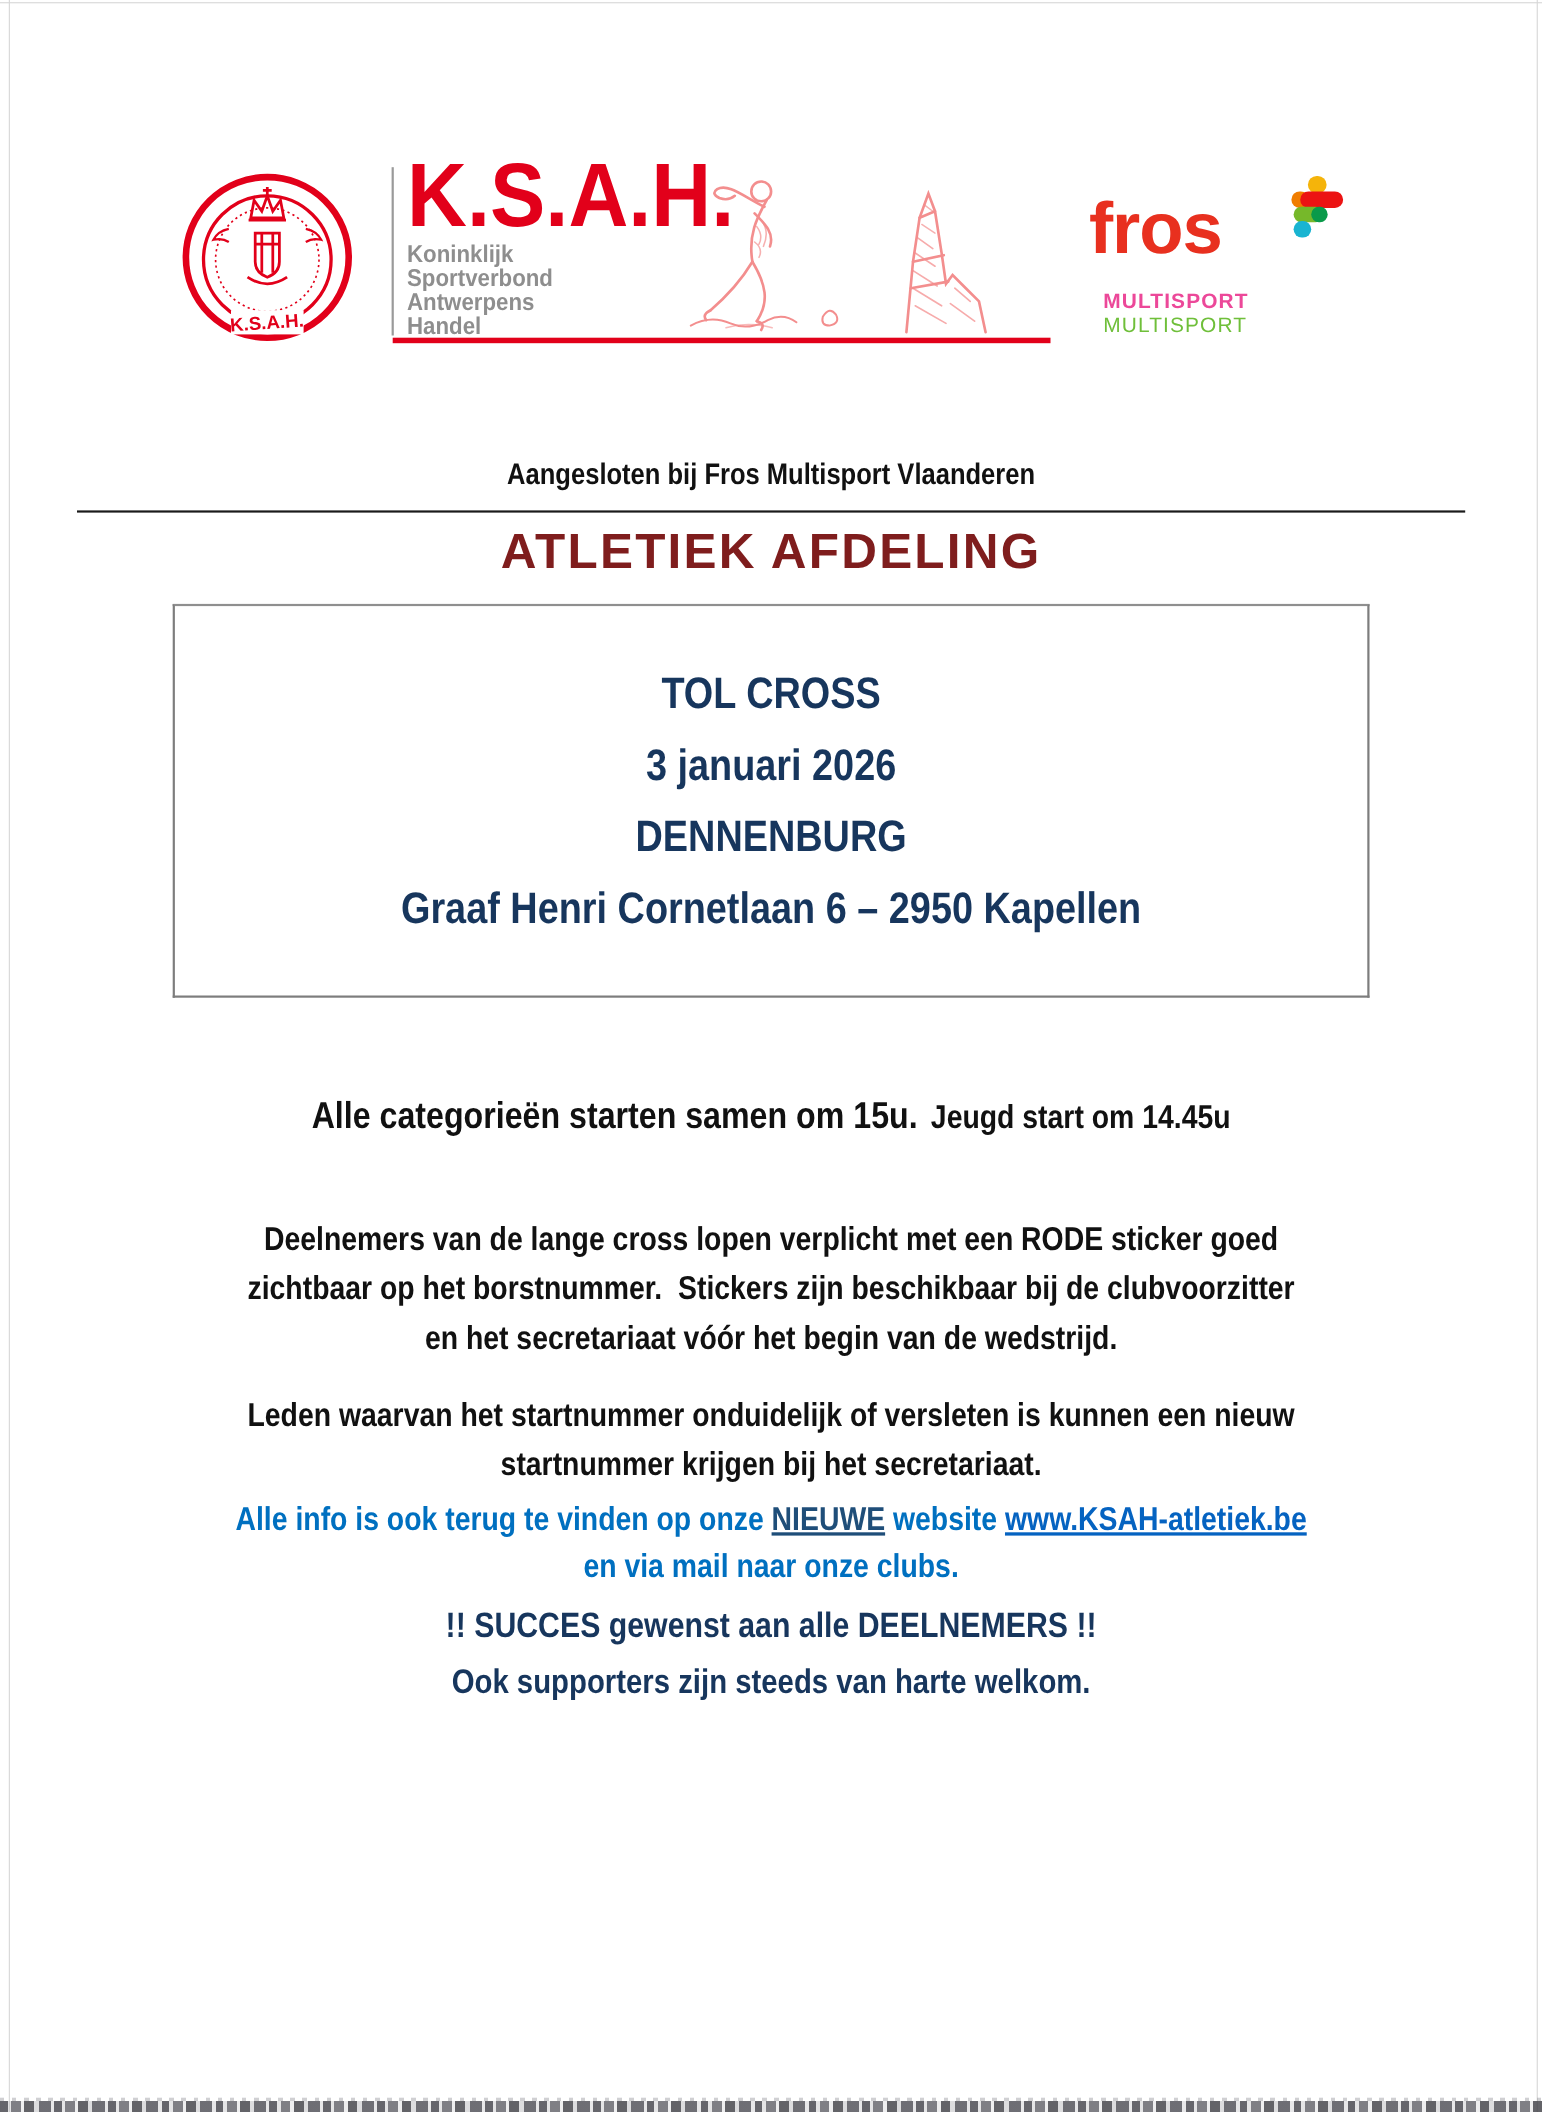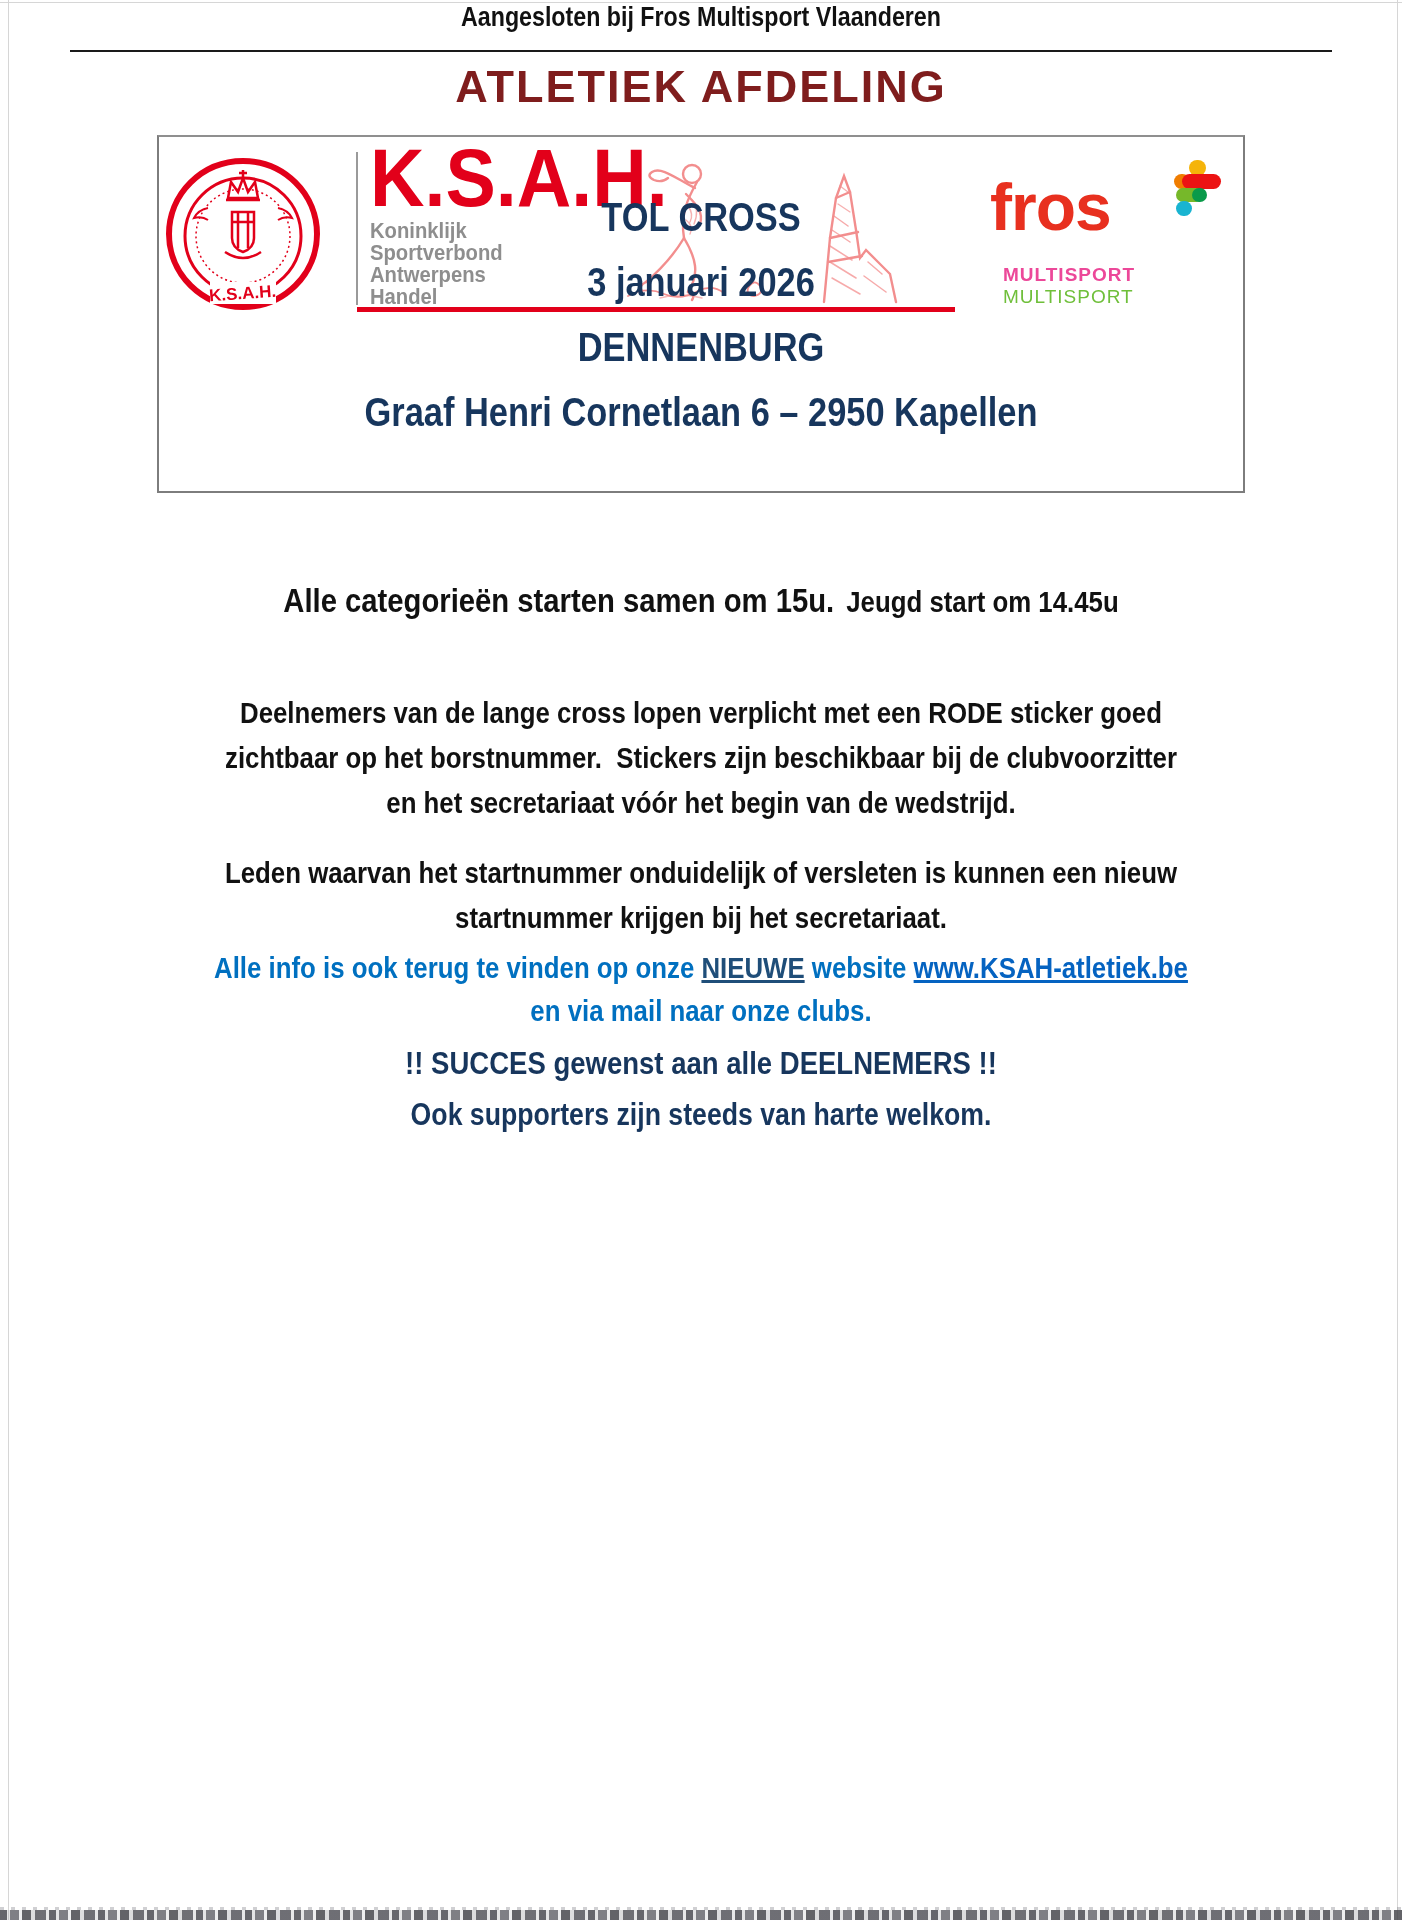--- a/index.html
+++ b/index.html
@@ -25,21 +25,21 @@
   .fros-sub2{position:absolute;left:18px;top:146px;font-weight:500;font-size:19px;color:#6fbf3a;letter-spacing:1px;}
   .spark{position:absolute;border-radius:99px;}
   .sp-yellow{left:204px;top:20px;width:17px;height:16px;background:#f5b40a;}
   .sp-orange{left:189px;top:34px;width:16px;height:15px;background:#f07d00;}
   .sp-redbar{left:197px;top:34px;width:39px;height:15px;background:#ec1313;}
   .sp-greenbar{left:191px;top:48px;width:27px;height:14px;background:#76b82a;}
   .sp-dkgreen{left:207px;top:48px;width:15px;height:14px;background:#0a9a4a;}
   .sp-cyan{left:191px;top:61px;width:16px;height:15px;background:#19b4d1;}
 
   
-  .content{position:relative;width:1402px;text-align:center;}
+  .content{position:relative;padding-top:414px;width:1402px;text-align:center;}
   .cond{transform:scaleX(.86);transform-origin:50% 50%;}
   .keepsp{white-space:pre-wrap;}
   .affil{font-weight:700;font-size:27px;line-height:34px;color:#111;}
   .rule{width:1262px;height:2px;background:#1a1a1a;margin:16px auto 0 auto;}
   .sectitle{margin-top:16px;font-weight:800;font-size:45px;line-height:37px;letter-spacing:2px;color:#7f1d1d;}
   .evbox{box-sizing:border-box;width:1088px;height:358px;margin:30px auto 0 auto;border:2px solid #7d7d7d;border-top-color:#8f8f8f;padding-top:60px;}
   .evline{font-weight:700;font-size:40px;line-height:40px;color:#17365d;margin-bottom:25px;}
   .startline{margin-top:88px;font-weight:700;color:#111;line-height:38px;}
   .start-main{font-size:34px;}
   .start-youth{font-size:30px;margin-left:14px;}

